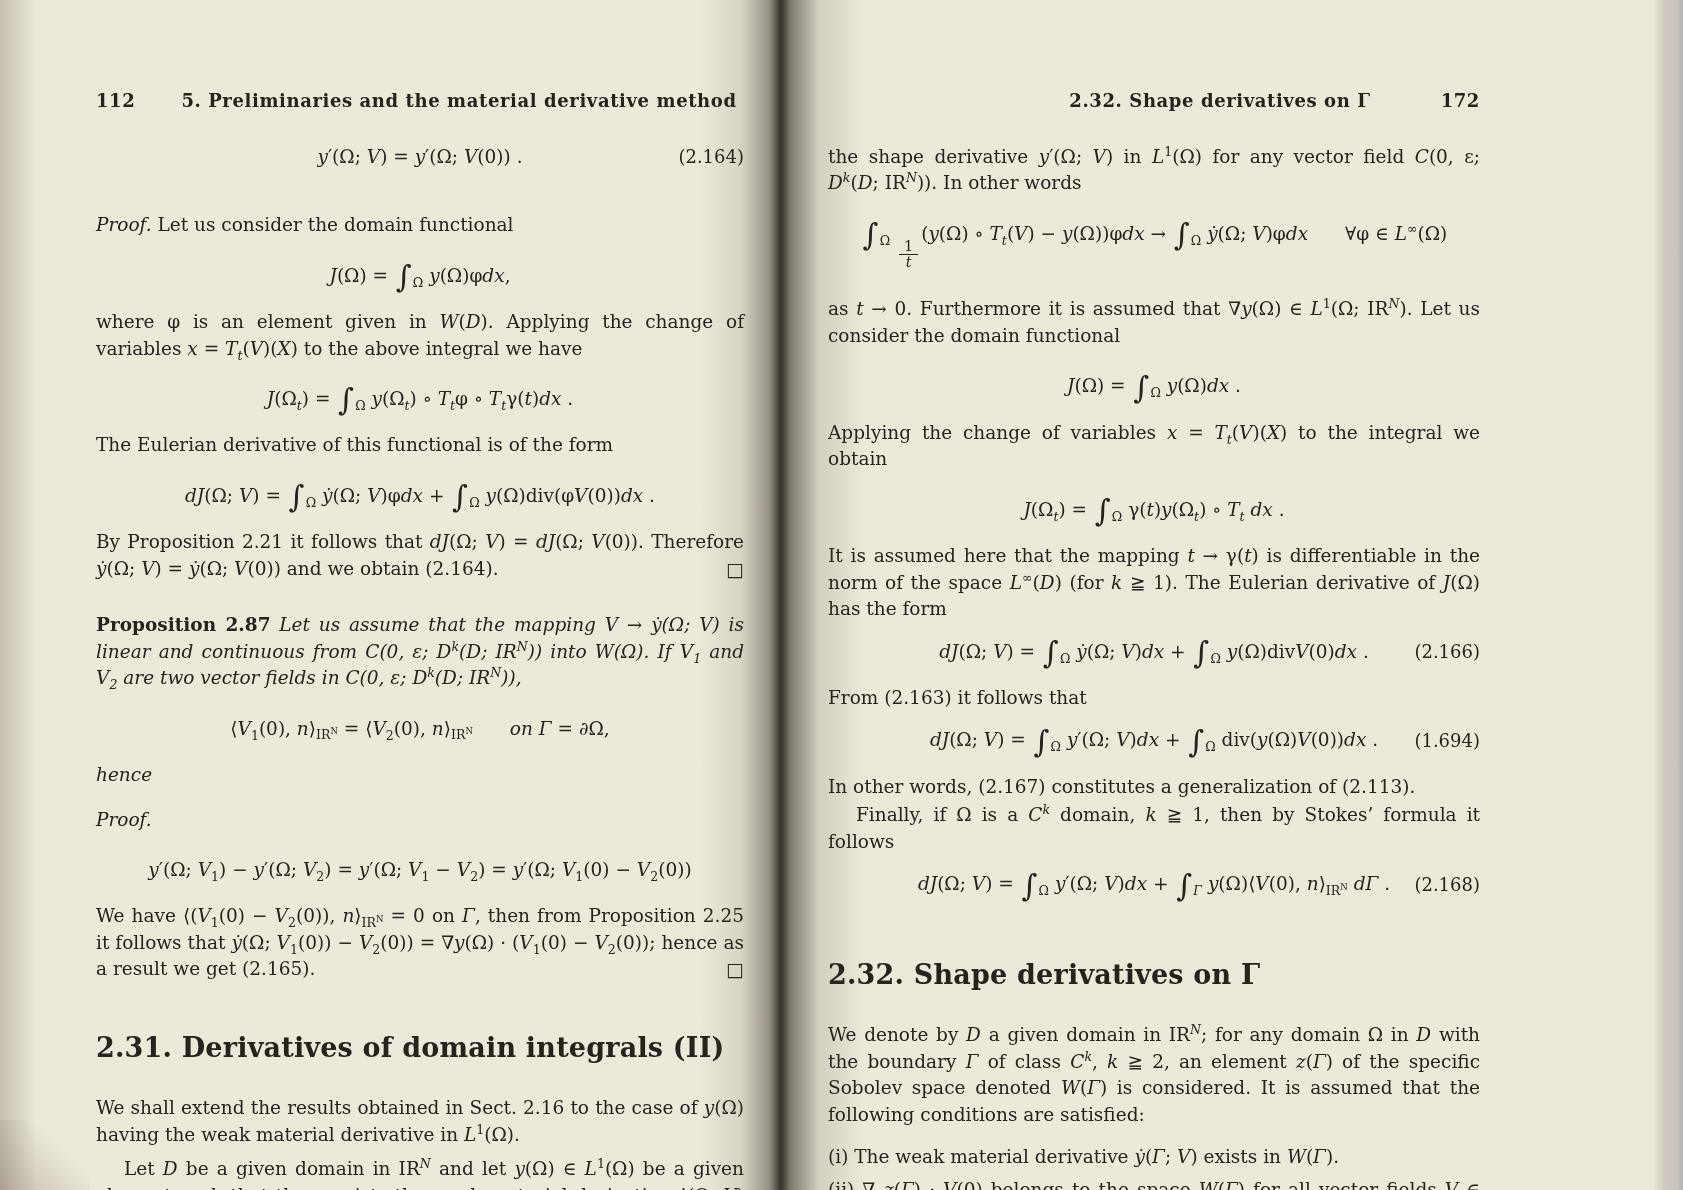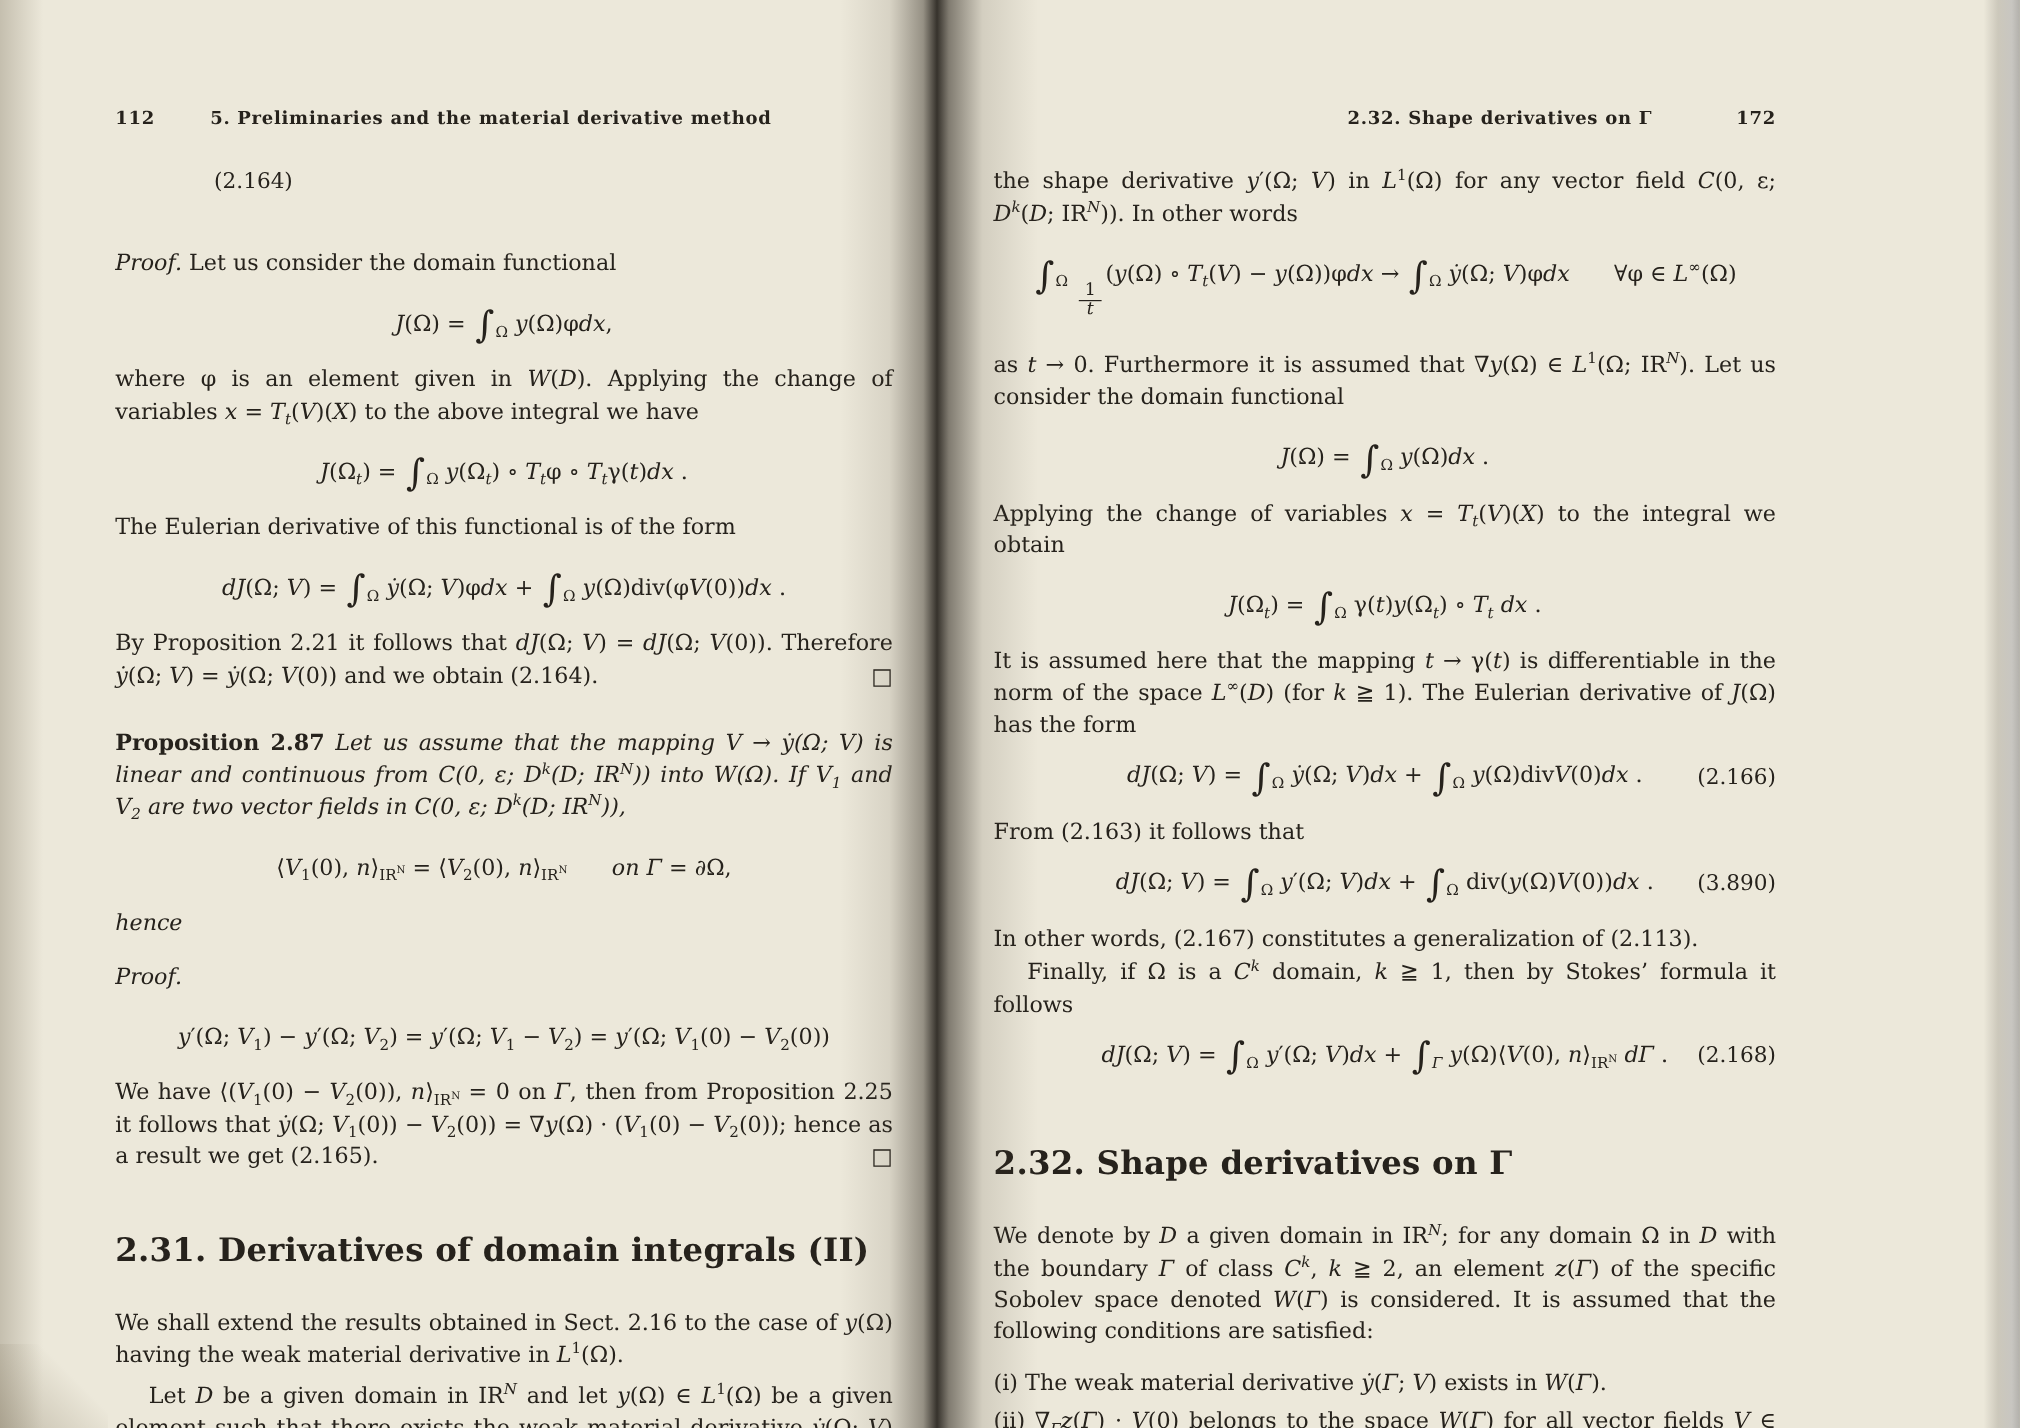--- a/index.html
+++ b/index.html
@@ -48,21 +48,21 @@
     line-height: 1.43;
     text-align: justify;
   }
   .page-left  { left: 96px;  width: 648px; }
   .page-right { left: 828px; width: 652px; }
 
   .runhead {
     display: flex;
     align-items: baseline;
     font-weight: bold;
-    font-size: 15px;
+    font-size: 18px;
     letter-spacing: 0.6px;
     margin-bottom: 30px;
     text-align: left;
   }
   .runhead.left  { justify-content: flex-start; gap: 46px; }
   .runhead.right { justify-content: flex-end;   gap: 70px; }
 
   p { margin: 0 0 8px 0; }
   .indent { text-indent: 28px; }
 
@@ -114,20 +114,21 @@
 
   <div class="page page-left">
 
     <div class="runhead left">
       <span>112</span>
       <span>5. Preliminaries and the material derivative method</span>
     </div>
 
     <div class="eqrow sp-after-eq1">
       <span class="eqpad"></span>
+      <span class="eq"><i>y</i>′(Ω; <i>V</i>) = <i>y</i>′(Ω; <i>V</i>(0)) .</span>
       <span class="eqno">(2.164)</span>
     </div>
 
     <p><i>Proof.</i> Let us consider the domain functional</p>
 
     <div class="eqc"><i>J</i>(Ω) = <span class="int">∫</span><sub>Ω</sub> <i>y</i>(Ω)φ<i>dx</i>,</div>
 
     <p>where φ is an element given in <i>W</i>(<i>D</i>). Applying the change of variables <i>x</i> = <i>T<sub>t</sub></i>(<i>V</i>)(<i>X</i>) to the above integral we have</p>
 
     <div class="eqc"><i>J</i>(Ω<i><sub>t</sub></i>) = <span class="int">∫</span><sub>Ω</sub> <i>y</i>(Ω<i><sub>t</sub></i>) ∘ <i>T<sub>t</sub></i>φ ∘ <i>T<sub>t</sub></i>γ(<i>t</i>)<i>dx</i> .</div>
@@ -187,21 +188,21 @@
       <span class="eqpad"></span>
       <span class="eq"><i>dJ</i>(Ω; <i>V</i>) = <span class="int">∫</span><sub>Ω</sub> <i>ẏ</i>(Ω; <i>V</i>)<i>dx</i> + <span class="int">∫</span><sub>Ω</sub> <i>y</i>(Ω)div<i>V</i>(0)<i>dx</i> .</span>
       <span class="eqno">(2.166)</span>
     </div>
 
     <p>From (2.163) it follows that</p>
 
     <div class="eqrow">
       <span class="eqpad"></span>
       <span class="eq"><i>dJ</i>(Ω; <i>V</i>) = <span class="int">∫</span><sub>Ω</sub> <i>y</i>′(Ω; <i>V</i>)<i>dx</i> + <span class="int">∫</span><sub>Ω</sub> div(<i>y</i>(Ω)<i>V</i>(0))<i>dx</i> .</span>
-      <span class="eqno">(3.890)</span>
+      <span class="eqno">(1.694)</span>
     </div>
 
     <p style="margin-bottom:2px">In other words, (2.167) constitutes a generalization of (2.113).</p>
 
     <p class="indent">Finally, if Ω is a <i>C</i><sup><i>k</i></sup> domain, <i>k</i> ≧ 1, then by Stokes’ formula it follows</p>
 
     <div class="eqrow">
       <span class="eqpad"></span>
       <span class="eq"><i>dJ</i>(Ω; <i>V</i>) = <span class="int">∫</span><sub>Ω</sub> <i>y</i>′(Ω; <i>V</i>)<i>dx</i> + <span class="int">∫</span><sub><i>Γ</i></sub> <i>y</i>(Ω)⟨<i>V</i>(0), <i>n</i>⟩<sub>IR<sup>N</sup></sub> <i>dΓ</i> .</span>
       <span class="eqno">(2.168)</span>

